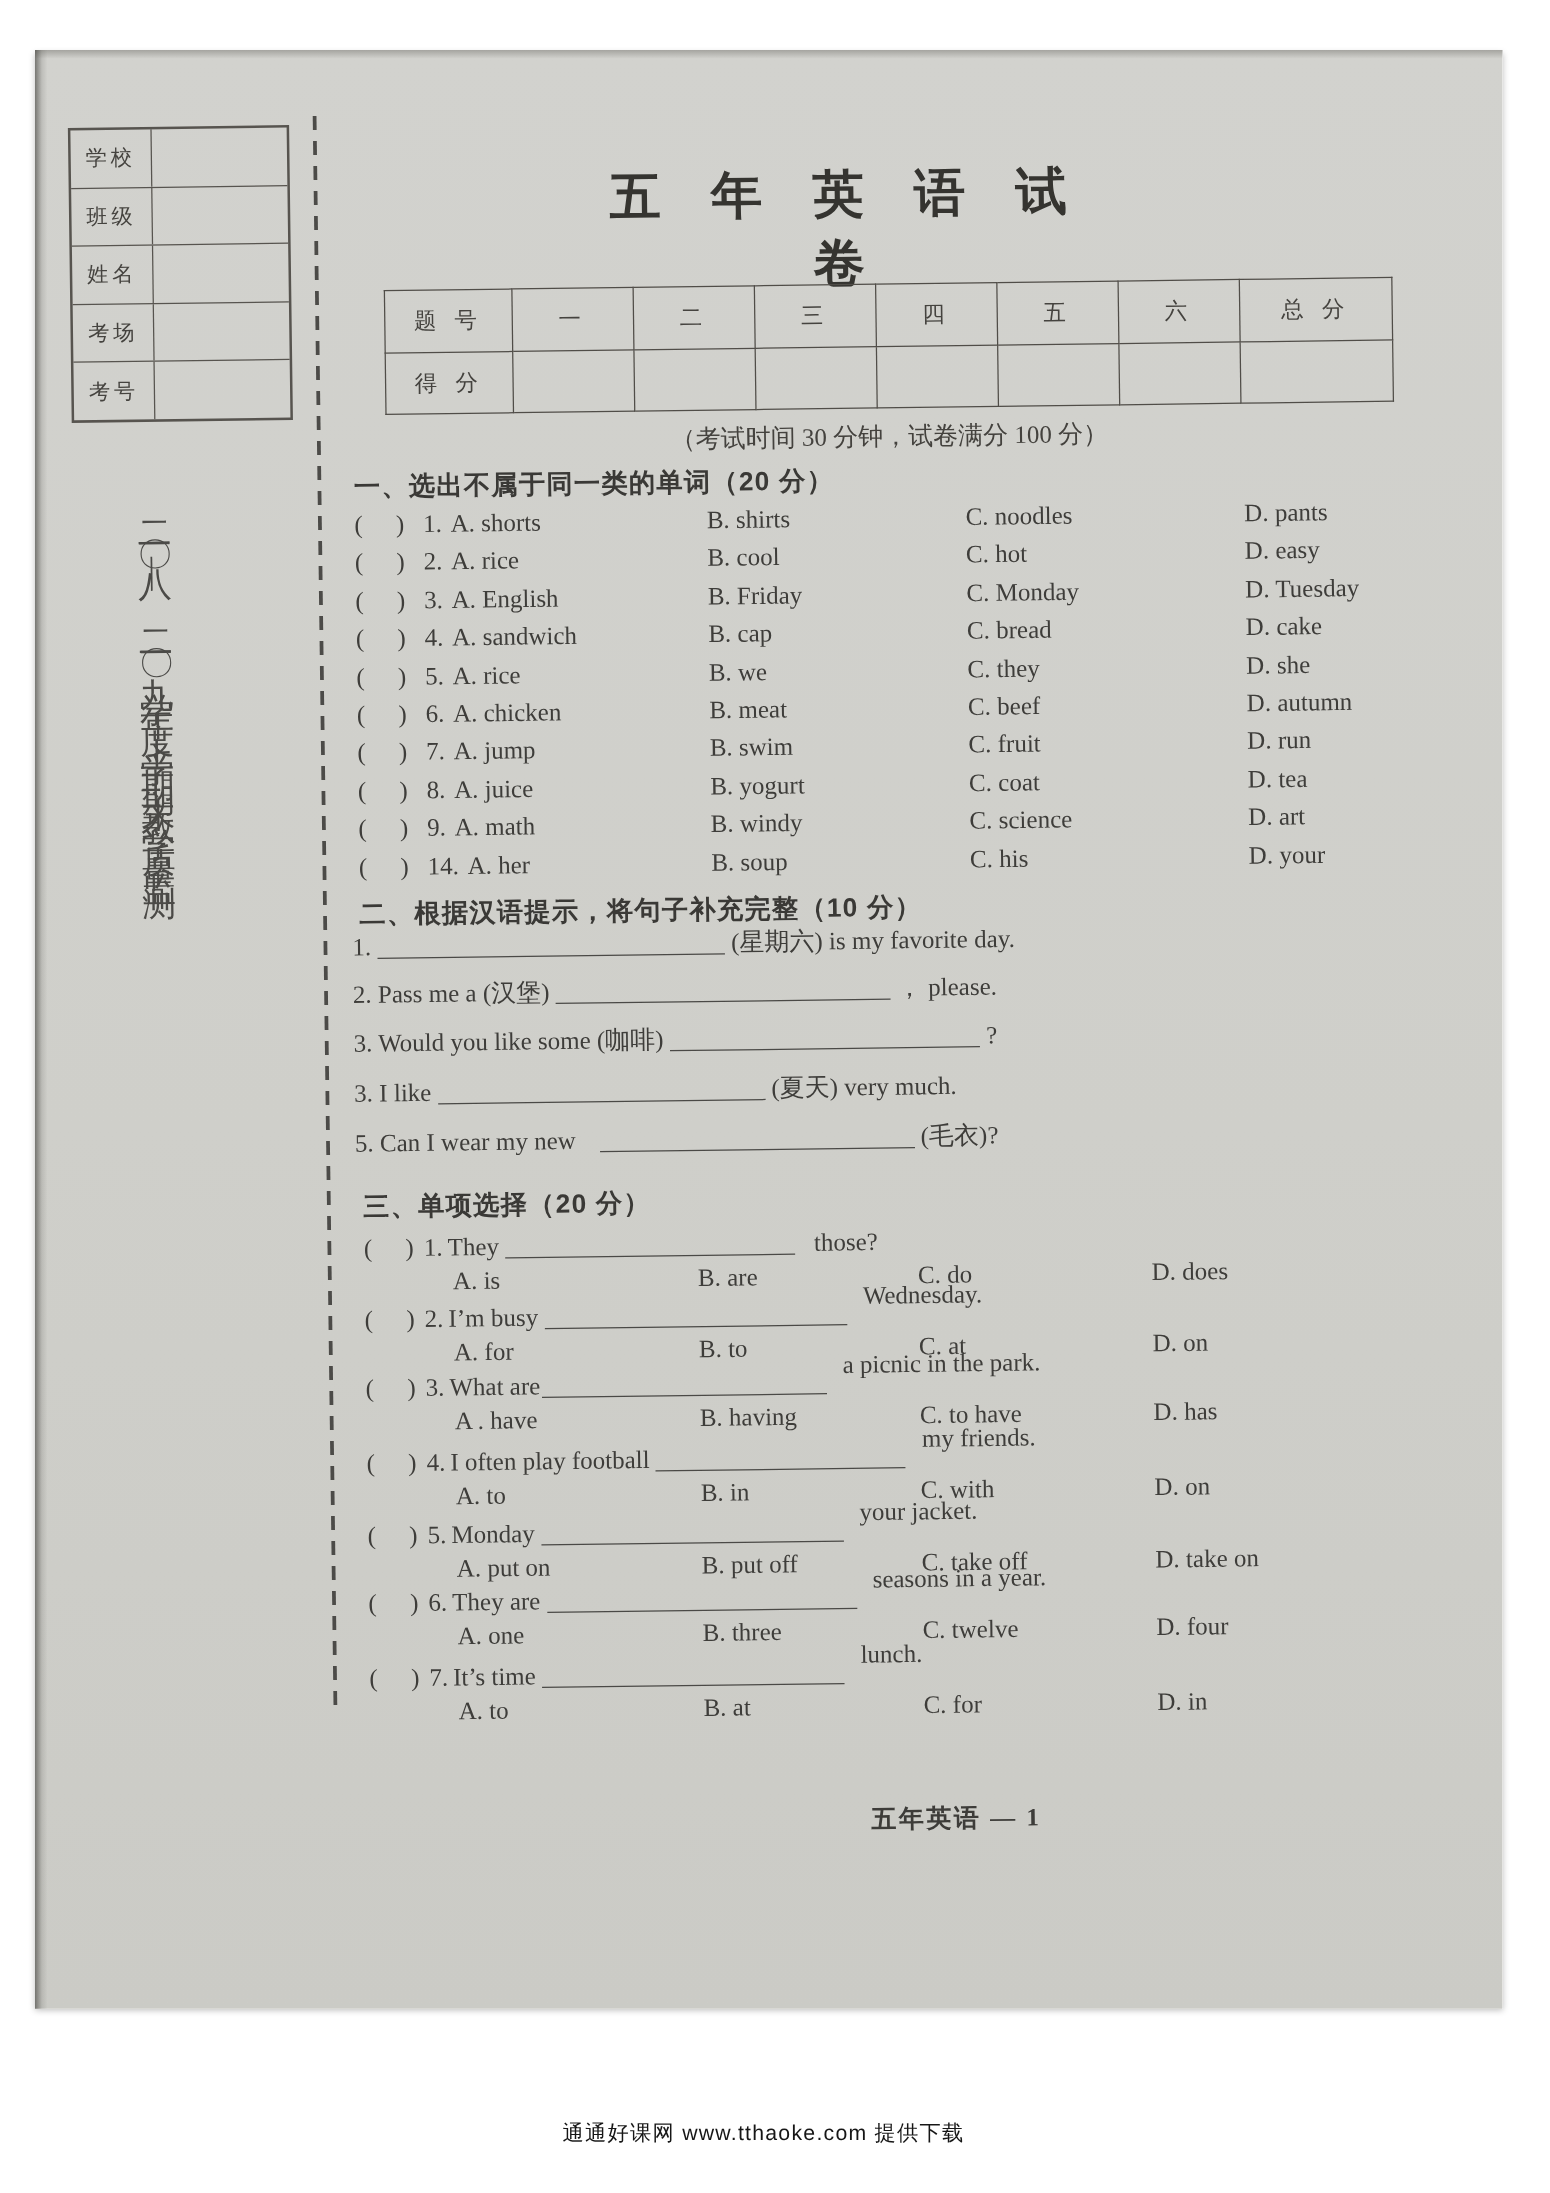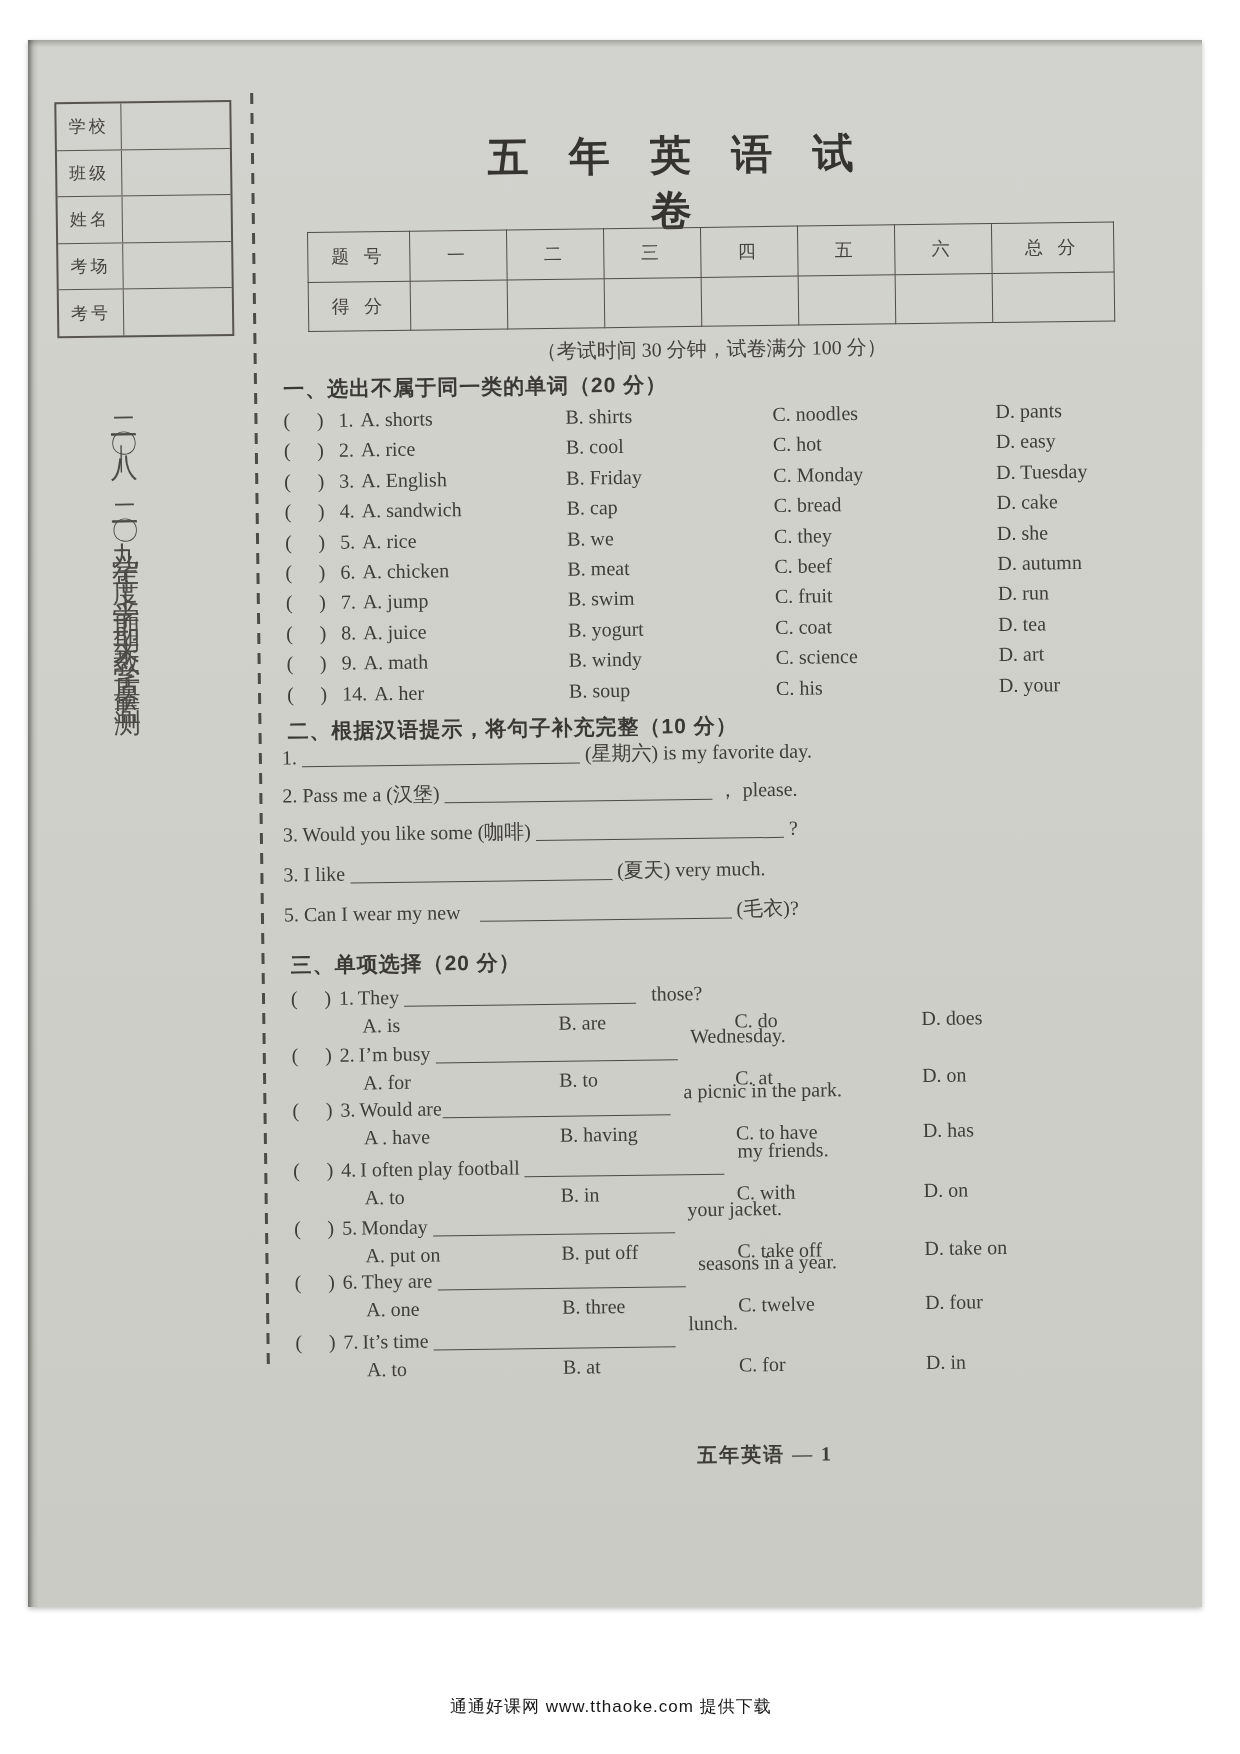--- a/index.html
+++ b/index.html
@@ -304,21 +304,21 @@
     <span>A. for</span>
     <span>B. to</span>
     <span>C. at</span>
     <span>D. on</span>
   </div>
 
   <div class="s3-stem" style="top:1060px">
     <span class="br">
           <i>(</i>
           <i>)</i>
-        </span><span class="stem-text">3.</span><span>Would are</span>
+        </span><span class="stem-text">3.</span><span>What are</span>
     <span class="blank" style="width:228px;margin-left:-4px"></span>
     <span class="raised">a picnic in the park.</span>
   </div>
   <div class="s3-opts" style="top:1088px">
     <span>A . have</span>
     <span>B. having</span>
     <span>C. to have</span>
     <span>D. has</span>
   </div>
 

